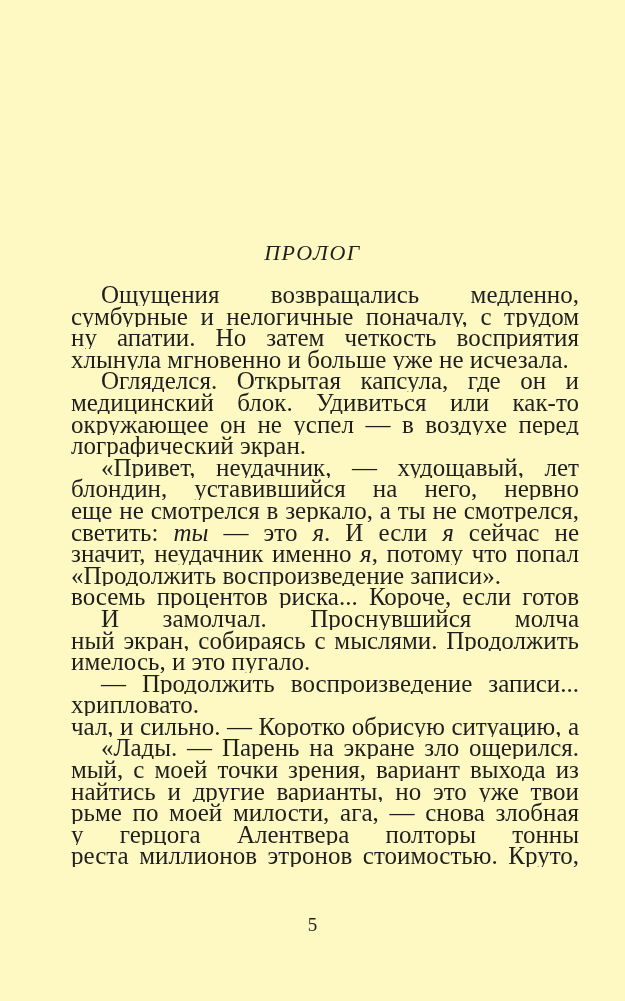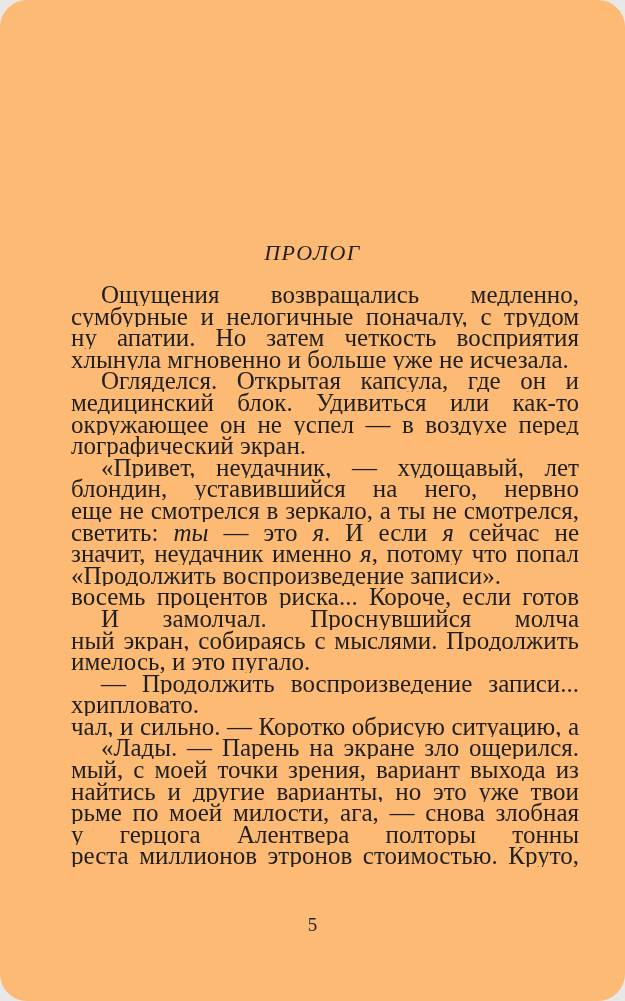--- a/index.html
+++ b/index.html
@@ -4,25 +4,24 @@
 <style>
   html, body {
     margin: 0;
     padding: 0;
     background: #e8e8e8;
   }
   .page {
     position: relative;
     width: 625px;
     height: 1001px;
-    background: #fdba74;
+    background: #fef9c3;
     font-family: "Liberation Serif", serif;
     color: #1f1f1f;
     overflow: hidden;
-    border-radius: 27px;
   }
   .heading {
     position: absolute;
     top: 240px;
     left: 0;
     width: 100%;
     margin: 0;
     text-align: center;
     font-style: italic;
     font-weight: normal;

